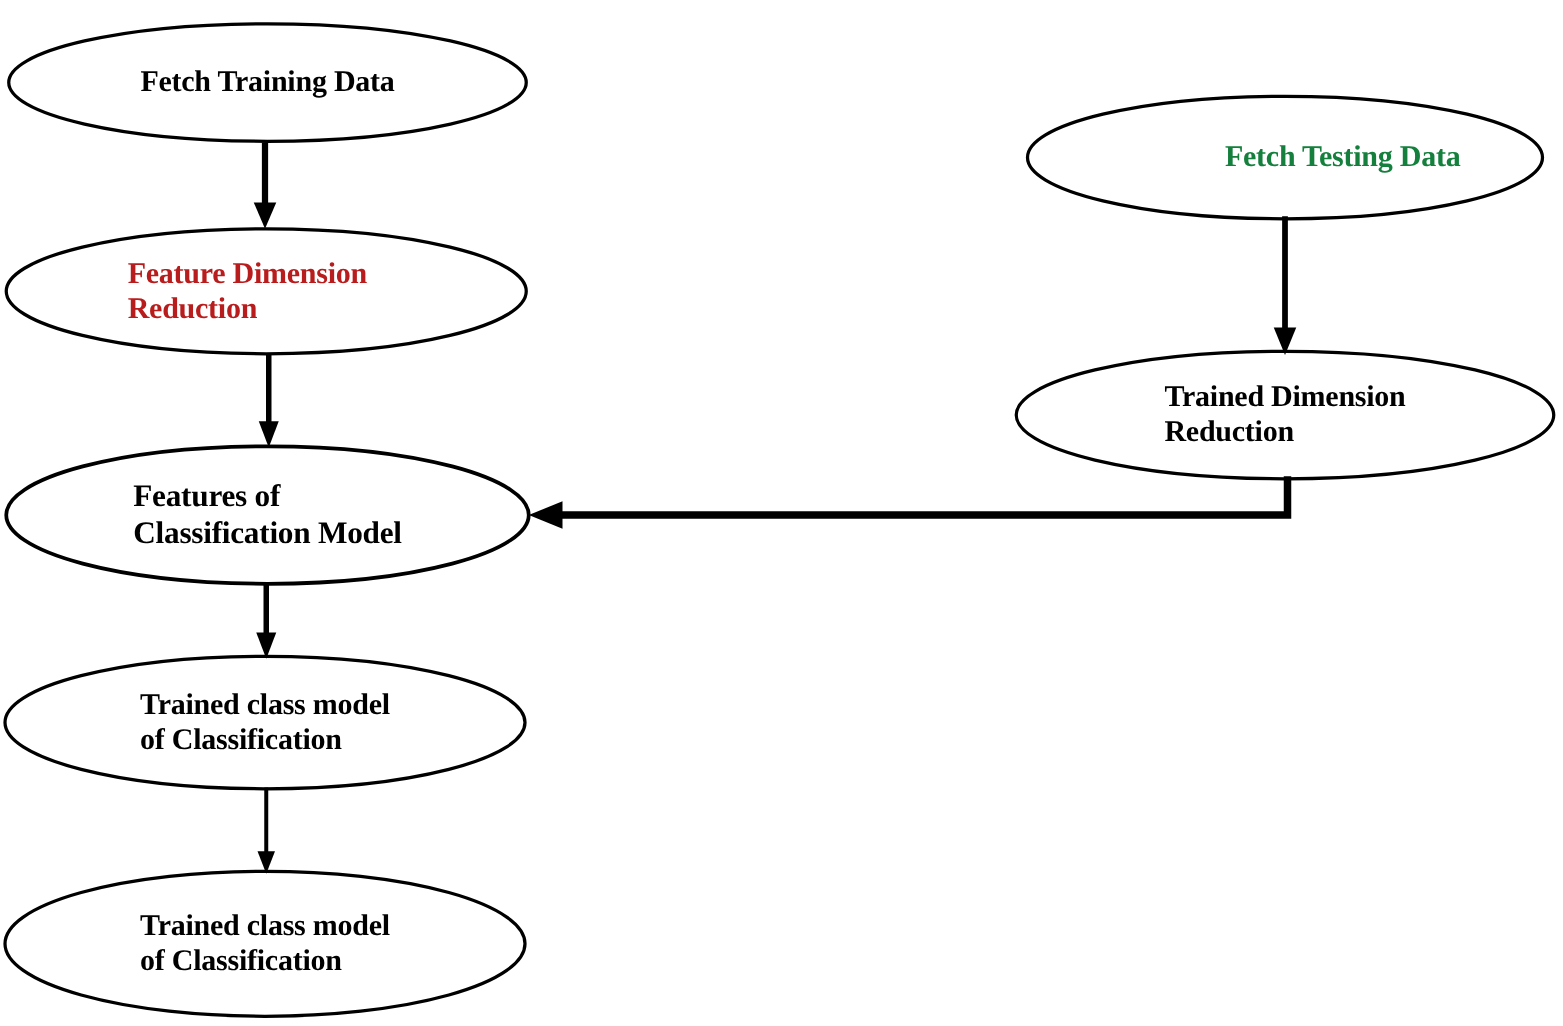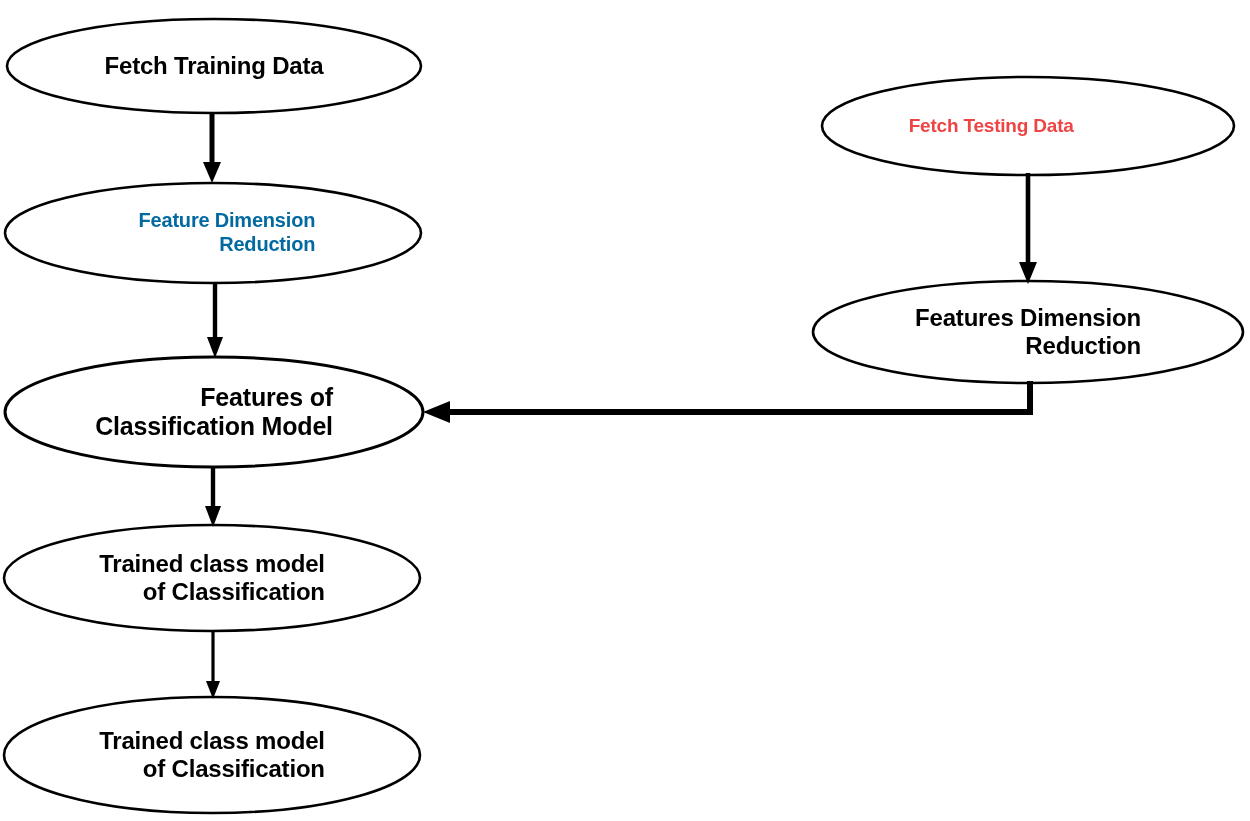--- a/index.html
+++ b/index.html
@@ -36,22 +36,22 @@
   }
   .arrow-head {
     fill: #000000;
     stroke: none;
   }
   .node-label {
     position: absolute;
     display: flex;
     align-items: center;
     justify-content: center;
-    text-align: right;
-    font-family: Liberation Sans, sans-serif;
+    text-align: left;
+    font-family: Liberation Serif, serif;
     font-weight: bold;
     color: #000000;
     line-height: 1.18;
     letter-spacing: -0.2px;
     white-space: pre-line;
     pointer-events: none;
   }
 </style>
 </head>
 <body style="background: rgb(255, 255, 255);">
@@ -92,25 +92,25 @@
         <path class="arrow-head" d="M 1028 284 L 1019 262 L 1037 262 Z" fill="#000000"></path>
       </g>
       <g>
         <path class="edge-line" d="M 1030 381 L 1030 412 L 436 412" stroke-width="6" stroke="#000000"></path>
         <path class="arrow-head" d="M 423 412 L 450 401 L 450 423 Z" fill="#000000"></path>
       </g>
     </g>
   </svg>
 
   <div class="node-label" style="left: 35.98px; top: 30.75px; width: 356.04px; height: 70.5px; font-size: 24px; color: rgb(0, 0, 0);">Fetch Training Data</div>
-  <div class="node-label" style="left: 48px; top: 195.5px; width: 357.76px; height: 75px; font-size: 20px; color: #0369a1;">Feature Dimension
+  <div class="node-label" style="left: 19px; top: 195.5px; width: 357.76px; height: 75px; font-size: 24px; color: #b91c1c;">Feature Dimension
 Reduction</div>
   <div class="node-label" style="left: 34.26px; top: 370.75px; width: 359.48px; height: 82.5px; font-size: 25px; color: rgb(0, 0, 0);">Features of
 Classification Model</div>
   <div class="node-label" style="left: 33.12px; top: 538.25px; width: 357.76px; height: 79.5px; font-size: 24px; color: rgb(0, 0, 0);">Trained class model
 of Classification</div>
   <div class="node-label" style="left: 33.12px; top: 711.5px; width: 357.76px; height: 87px; font-size: 24px; color: rgb(0, 0, 0);">Trained class model
 of Classification</div>
-  <div class="node-label" style="left: 814px; top: 89.25px; width: 354.32px; height: 73.5px; font-size: 19px; color: #ef4444;">Fetch Testing Data</div>
-  <div class="node-label" style="left: 843.1px; top: 293.75px; width: 369.8px; height: 76.5px; font-size: 24px; color: rgb(0, 0, 0);">Features Dimension
+  <div class="node-label" style="left: 897px; top: 89.25px; width: 354.32px; height: 73.5px; font-size: 24px; color: #15803d;">Fetch Testing Data</div>
+  <div class="node-label" style="left: 843.1px; top: 293.75px; width: 369.8px; height: 76.5px; font-size: 24px; color: rgb(0, 0, 0);">Trained Dimension
 Reduction</div>
 
 </div>
 
 </body></html>

